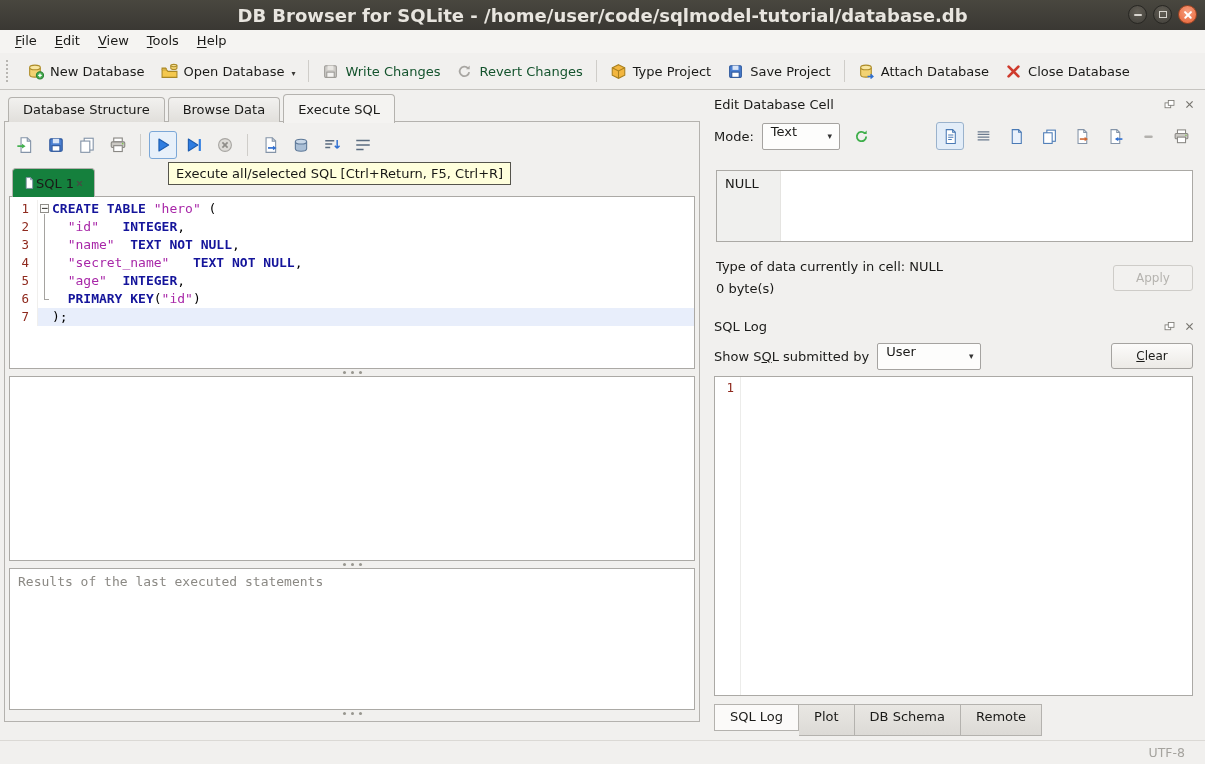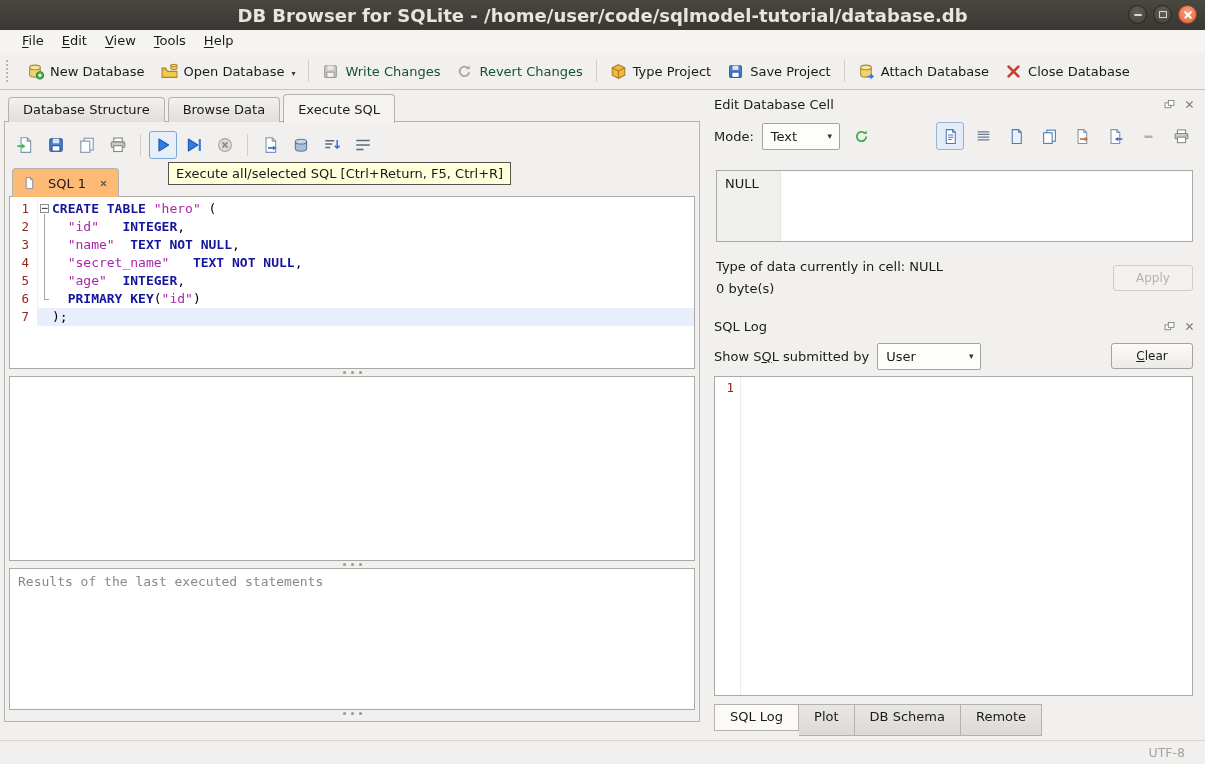--- a/index.html
+++ b/index.html
@@ -12,21 +12,21 @@
   .title{color:#e8e5df;font-weight:bold;font-size:18px}
   .win-controls{position:absolute;right:8px;top:5px;display:flex;gap:6px}
   .win-btn{width:19px;height:19px;border-radius:50%;background:radial-gradient(circle at 50% 35%,#635f56,#403e39);border:1px solid #282723;display:flex;align-items:center;justify-content:center;position:relative;cursor:pointer}
   .min-glyph{width:8px;height:2px;background:#d8d5cf;border-radius:1px}
   .max-glyph{width:8px;height:7px;border:1px solid #d8d5cf}
   .win-btn.close{background:radial-gradient(circle at 50% 35%,#f7a081,#e66133);border-color:#9c4424}
   .x-glyph{position:absolute;width:10px;height:1.7px;background:#fff;border-radius:1px}
   .x-glyph.a{transform:rotate(45deg)}.x-glyph.b{transform:rotate(-45deg)}
 
   
-  .menubar{position:absolute;top:30px;left:0;width:100%;height:23px;background:#f5f4f2;display:flex;padding-left:13px}
+  .menubar{position:absolute;top:30px;left:0;width:100%;height:23px;background:#f5f4f2;display:flex;padding-left:6px}
   .menu-item{padding:3px 9px 0;cursor:pointer}
   .menu-item u{text-underline-offset:2px}
 
   
   .toolbar{position:absolute;top:53px;left:0;width:100%;height:37px;background:#f1f0ee;border-bottom:1px solid #c6c4c0;display:flex;align-items:center;padding:0 4px}
   .tb-handle{width:8px;height:22px;margin:0 5px 0 2px;border-left:2px dotted #b8b6b2}
   .tb-btn{display:flex;align-items:center;gap:6px;padding:4px 8px;border-radius:3px;white-space:nowrap;cursor:pointer}
   .tb-btn.disabled{cursor:default}
   .tb-btn.disabled .lbl{color:#14532d}
   .tb-sep{width:1px;height:22px;background:#cfcdc9;margin:0 5px}
@@ -42,21 +42,21 @@
   .tab.active{height:29px;padding-top:7px;background:#f4f3f1;margin-bottom:-1px;z-index:4}
   .left-panel{position:absolute;top:31px;left:4px;width:696px;height:601px;border:1px solid #b4b2ae;background:#f1f0ee;display:flex;flex-direction:column;padding:4px;z-index:2}
   .sql-toolbar{height:38px;display:flex;align-items:center;gap:3px;padding:0 2px}
   .icon-btn{width:28px;height:28px;display:flex;align-items:center;justify-content:center;border-radius:3px;border:1px solid transparent;cursor:pointer}
   .icon-btn.focused{border:1px solid #7ba7d7;background:#e7f0fa}
   .icon-btn.toggled{border:1px solid #9ab2cc;background:#e3edf8}
   .icon-btn.disabled{cursor:default}
   .sql-sep{width:1px;height:22px;background:#cfcdc9;margin:0 5px}
 
   .sqltab-row{height:28px;display:flex;padding-left:3px;margin-top:4px}
-  .sqltab{display:flex;align-items:center;gap:12px;padding:0 9px;background:#fdba74;border:1px solid #b4b2ae;border-bottom:none;border-radius:4px 4px 0 0;margin-bottom:-1px;z-index:2;cursor:pointer}
+  .sqltab{display:flex;align-items:center;gap:0;padding:0 9px;background:#15803d;border:1px solid #b4b2ae;border-bottom:none;border-radius:4px 4px 0 0;margin-bottom:-1px;z-index:2;cursor:pointer}
   .tabx{display:flex;cursor:pointer}
 
   .editor{background:#fff;border:1px solid #aba9a5;height:173px;overflow:hidden;font-family:"DejaVu Sans Mono","Liberation Mono",monospace;font-size:13px;padding-top:3px;z-index:1}
   .ed-row{display:flex;height:18px;line-height:18px}
   .gutter{width:28px;flex:none;text-align:right;padding-right:8px;color:var(--lineno,#8f2a1e);font-size:12.5px;border-right:1px solid #f0efed}
   .fold{width:14px;flex:none;position:relative}
   .code{flex:1;white-space:pre}
   .ed-row.current .fold,.ed-row.current .code{background:var(--curline,#e8eefb)}
   .tk-kw{color:var(--kw,#15159b);font-weight:bold}
   .tk-str{color:var(--str,#a827a8)}
@@ -76,21 +76,21 @@
   .tooltip{position:absolute;left:168px;top:72px;background:#ffffdc;border:1px solid #55544c;padding:3px 7px;font-size:13px;z-index:40;white-space:nowrap;color:#191917}
 
   
   .right-pane{position:absolute;left:704px;top:0;width:501px;height:650px}
   .dock-header{position:absolute;left:10px;right:8px;height:20px;display:flex;align-items:center}
   #dock1-header{top:4px}
   #dock2-header{top:226px}
   .dock-icons{margin-left:auto;display:flex;gap:4px}
   .icon-mini{width:16px;height:16px;display:flex;align-items:center;justify-content:center;cursor:pointer}
   .mode-row{position:absolute;top:31px;left:10px;right:10px;height:30px;display:flex;align-items:center;gap:8px}
-  .combo{display:inline-flex;align-items:center;background:#fdfdfc;border:1px solid #a5a3a0;border-radius:2px;height:27px;padding-left:8px;cursor:pointer}
+  .combo{display:inline-flex;background:#fdfdfc;border:1px solid #a5a3a0;border-radius:2px;height:27px;padding-left:8px;cursor:pointer}
   .combo .val{flex:1}
   .combo .arrow{width:18px;align-self:stretch;display:flex;align-items:center;justify-content:center;font-size:9px;color:#333}
   #mode-combo{width:78px}
   #log-combo{width:104px}
   .cell-icons{margin-left:auto;display:flex;gap:5px;align-items:center}
   .cell-box{position:absolute;top:80px;left:12px;right:12px;height:72px;background:#fff;border:1px solid #aba9a5}
   .cell-strip{position:absolute;left:0;top:0;bottom:0;width:64px;background:#f0f0ee;border-right:1px solid #e5e4e1}
   .cell-value{position:absolute;left:8px;top:5px}
   .cell-info{position:absolute;top:166px;left:12px;right:12px;height:46px}
   .info-lines div{line-height:22px}

